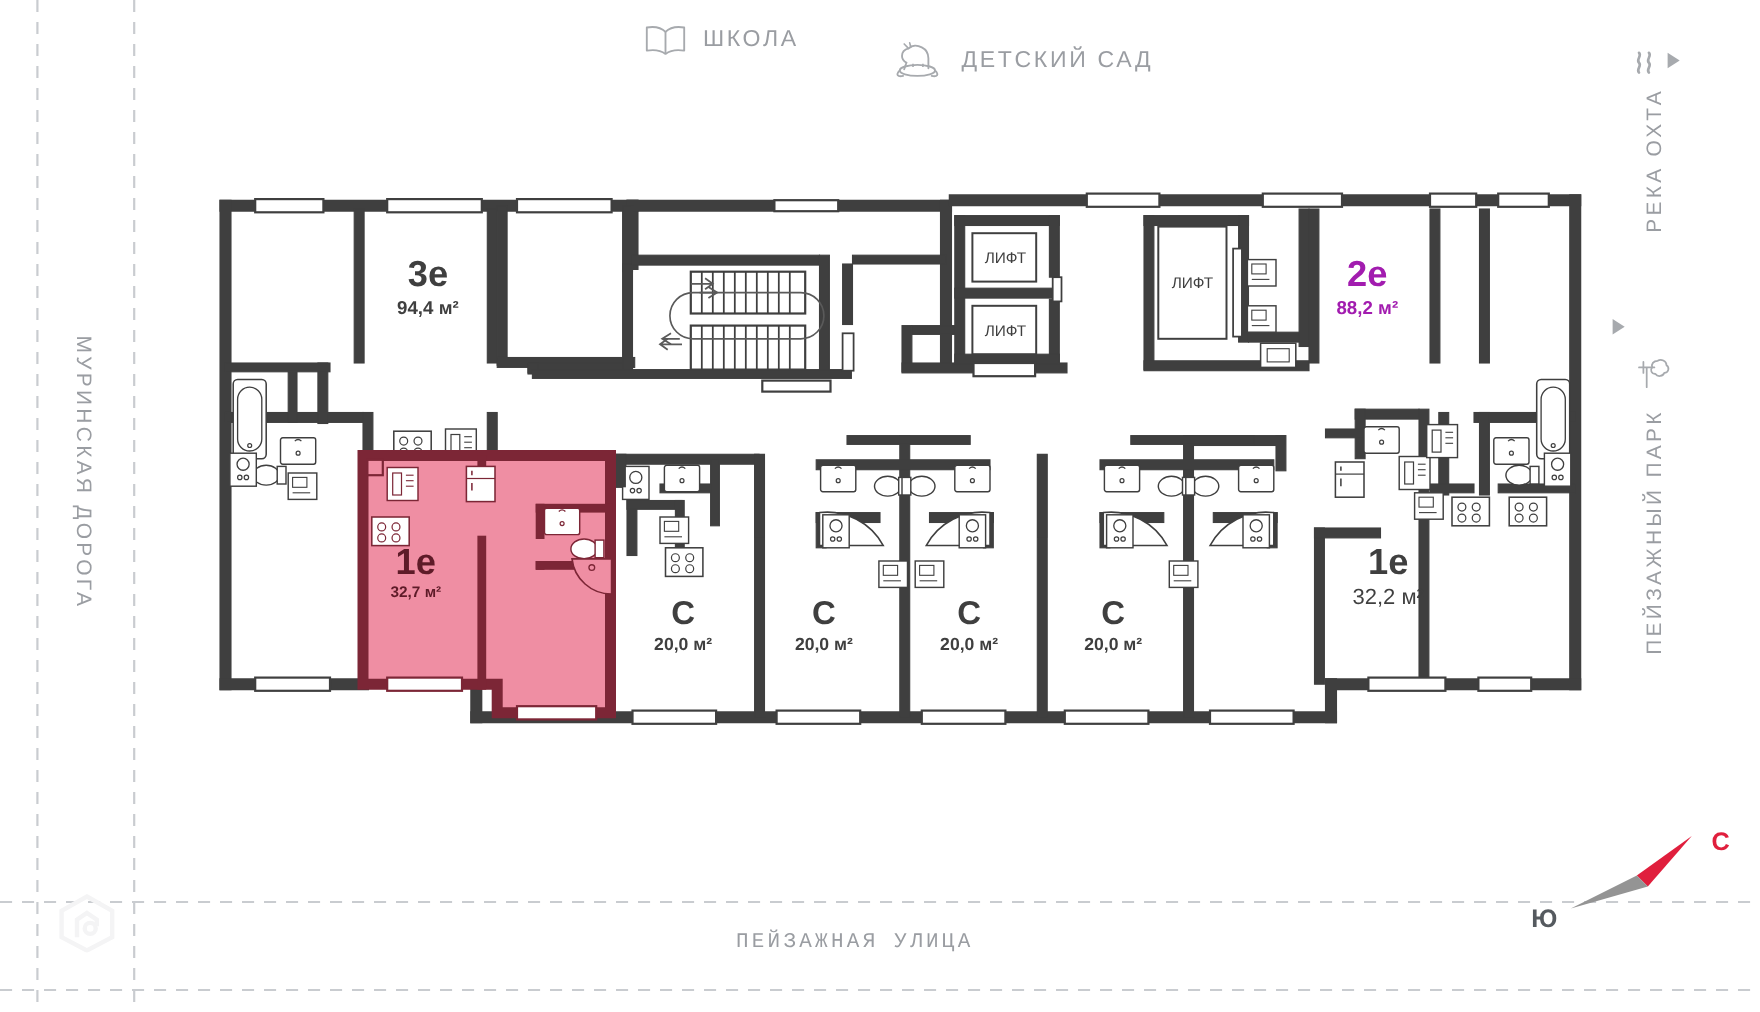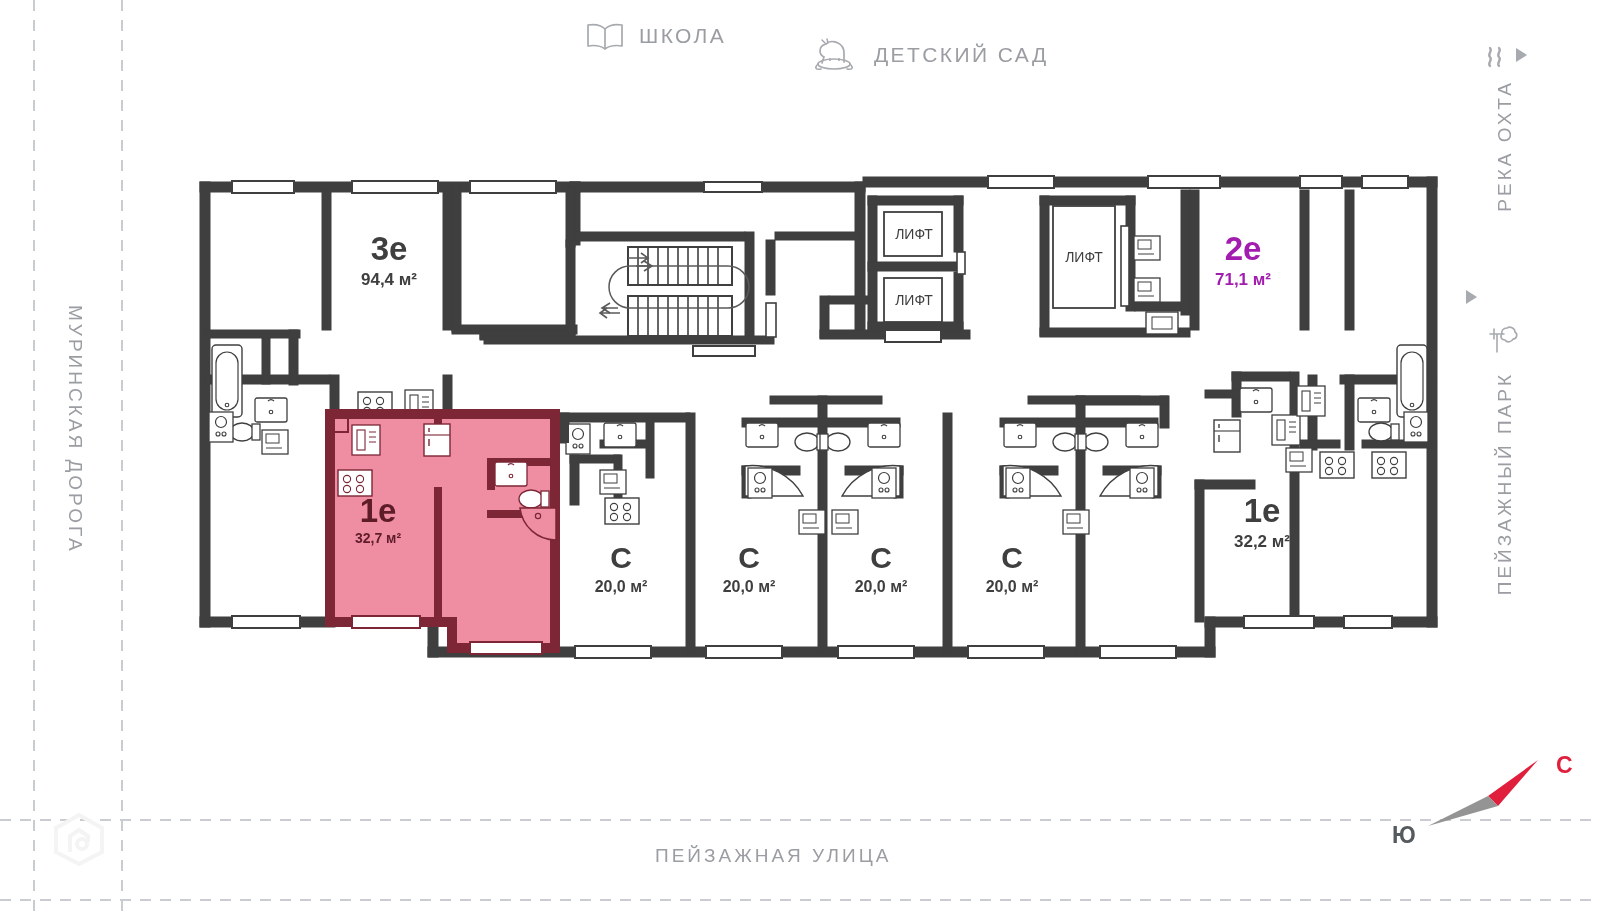--- a/index.html
+++ b/index.html
@@ -47,21 +47,21 @@
   </span>
   <span>ДЕТСКИЙ САД</span>
 </div>
 
 <div class="side-label vert-l" style="left:64px;top:305px;">МУРИНСКАЯ ДОРОГА</div>
 
 <div class="side-label vert-r" style="left:1494px;top:80px;">РЕКА ОХТА</div>
 
 <div class="side-label vert-r" style="left:1494px;top:372px;">ПЕЙЗАЖНЫЙ ПАРК</div>
 
-<div class="side-label" style="left:655px;top:845px;">ПЕЙЗАЖНАЯ УЛИЦА</div>
+<div class="side-label" style="left:669px;top:845px;font-family:Liberation Mono, monospace;">ПЕЙЗАЖНАЯ УЛИЦА</div>
 
 <div style="position:absolute;left:1486px;top:46px;">
   <svg width="20" height="22" viewBox="0 0 20 22">
     <path d="M4 2 C7 5 1 8 4 11 C7 14 1 17 4 20" fill="none" stroke="#a7aaae" stroke-width="2.4" stroke-linecap="round"></path>
     <path d="M13 2 C16 5 10 8 13 11 C16 14 10 17 13 20" fill="none" stroke="#a7aaae" stroke-width="2.4" stroke-linecap="round"></path>
   </svg>
 </div>
 <div class="tri" style="left:1516px;top:48px;"></div>
 
 <div style="position:absolute;left:1487px;top:320px;">
@@ -410,31 +410,31 @@
   </g>
 </svg>
 
 <div style="position:absolute;left:349px;top:232px;text-align:center;width:80px;color:#3f3f3f;">
   <div style="font-size:33px;font-weight:bold;line-height:1.05;">3е</div>
   <div style="font-size:17px;font-weight:bold;margin-top:3px;">94,4 м²</div>
 </div>
 
 <div style="position:absolute;left:1203px;top:232px;text-align:center;width:80px;color:#a21caf;">
   <div style="font-size:33px;font-weight:bold;line-height:1.05;">2е</div>
-  <div style="font-size:17px;font-weight:bold;margin-top:3px;">71,1 м²</div>
+  <div style="font-size:17px;font-weight:bold;margin-top:3px;">88,2 м²</div>
 </div>
 
 <div style="position:absolute;left:338px;top:494px;text-align:center;width:80px;color:#5e1b28;">
   <div style="font-size:33px;font-weight:bold;line-height:1.05;">1е</div>
   <div style="font-size:14px;font-weight:bold;margin-top:1px;">32,7 м²</div>
 </div>
 
 <div style="position:absolute;left:1222px;top:494px;text-align:center;width:80px;color:#3f3f3f;">
   <div style="font-size:33px;font-weight:bold;line-height:1.05;">1е</div>
-  <div style="font-size:17px;font-weight:bold;margin-top:3px;">32,2 м²</div>
+  <div style="font-size:20px;font-weight:normal;margin-top:3px;">32,2 м²</div>
 </div>
 
 <div style="position:absolute;left:588px;top:542px;text-align:center;width:66px;color:#3f3f3f;">
   <div style="font-size:30px;font-weight:bold;line-height:1.05;">С</div>
   <div style="font-size:16px;font-weight:bold;margin-top:4px;">20,0 м²</div>
 </div>
 
 <div style="position:absolute;left:716px;top:542px;text-align:center;width:66px;color:#3f3f3f;">
   <div style="font-size:30px;font-weight:bold;line-height:1.05;">С</div>
   <div style="font-size:16px;font-weight:bold;margin-top:4px;">20,0 м²</div>

